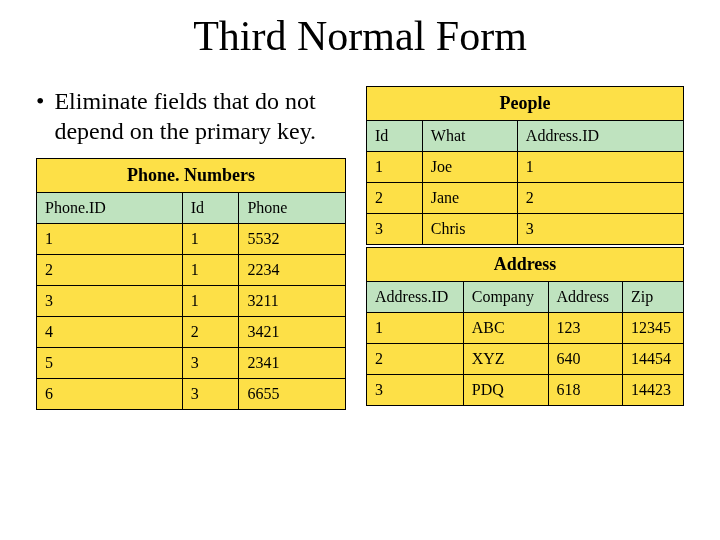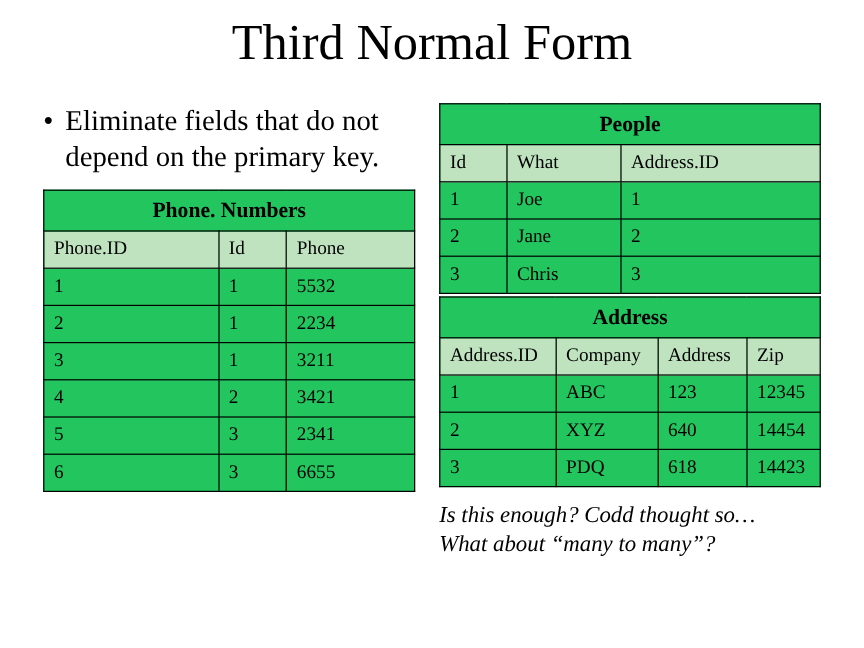--- a/index.html
+++ b/index.html
@@ -40,21 +40,21 @@
   .bullet {
     display: flex;
     font-size: 24px;
     line-height: 1.25;
     margin-bottom: 12px;
   }
   .bullet .dot { margin-right: 10px; }
   table.dtable {
     border-collapse: collapse;
     width: 100%;
-    background: #22c55e;
+    background: #fde047;
     font-size: 16px;
   }
   table.dtable th.caption {
     text-align: center;
     font-weight: bold;
     font-size: 18px;
     border: 1.5px solid #000;
     padding: 6px 4px;
   }
   table.dtable td {
@@ -188,19 +188,15 @@
             </tr>
         <tr>
               <td>3</td>
               <td>PDQ</td>
               <td>618</td>
               <td>14423</td>
             </tr>
       </tbody>
         </table>
 
-      <div class="footnote">
-        <div>Is this enough?  Codd thought so…</div>
-        <div>What about “many to many”?</div>
-      </div>
     </div>
   </div>
 </div>
 
 </body></html>

